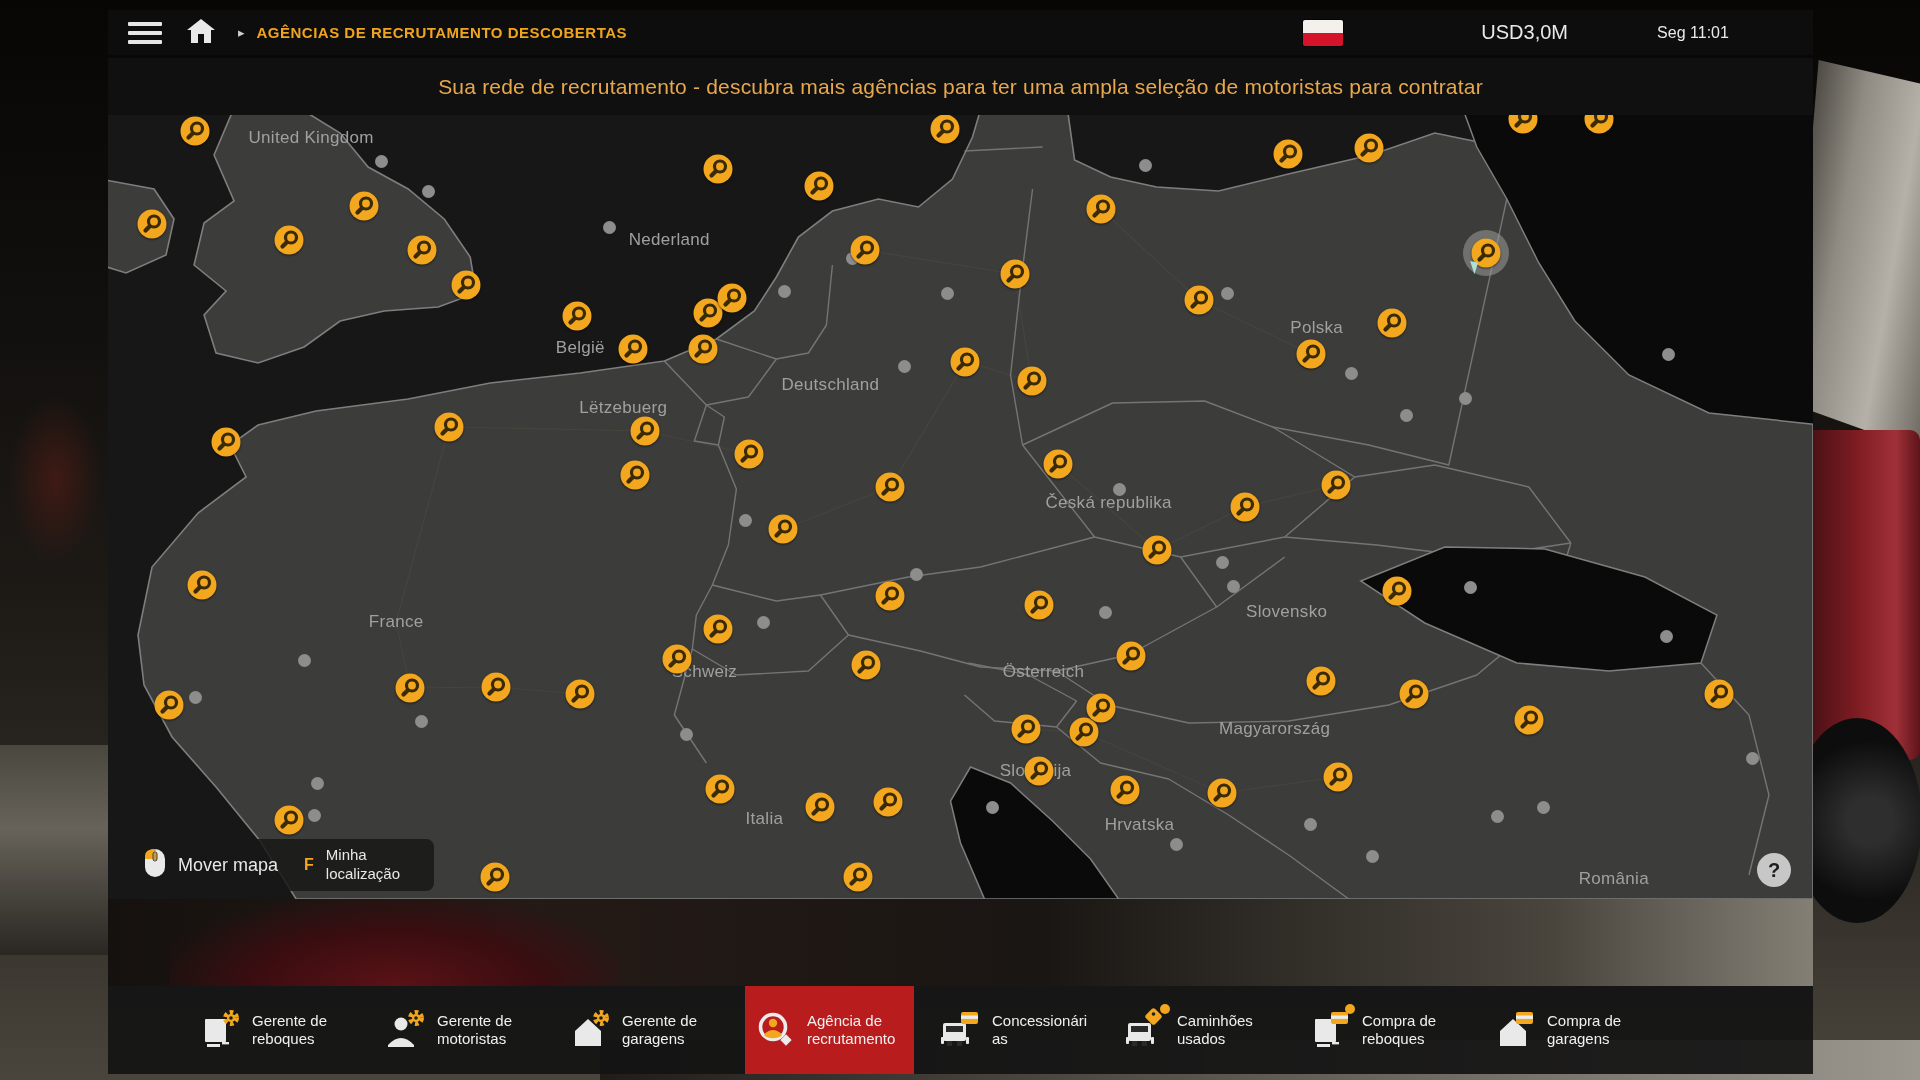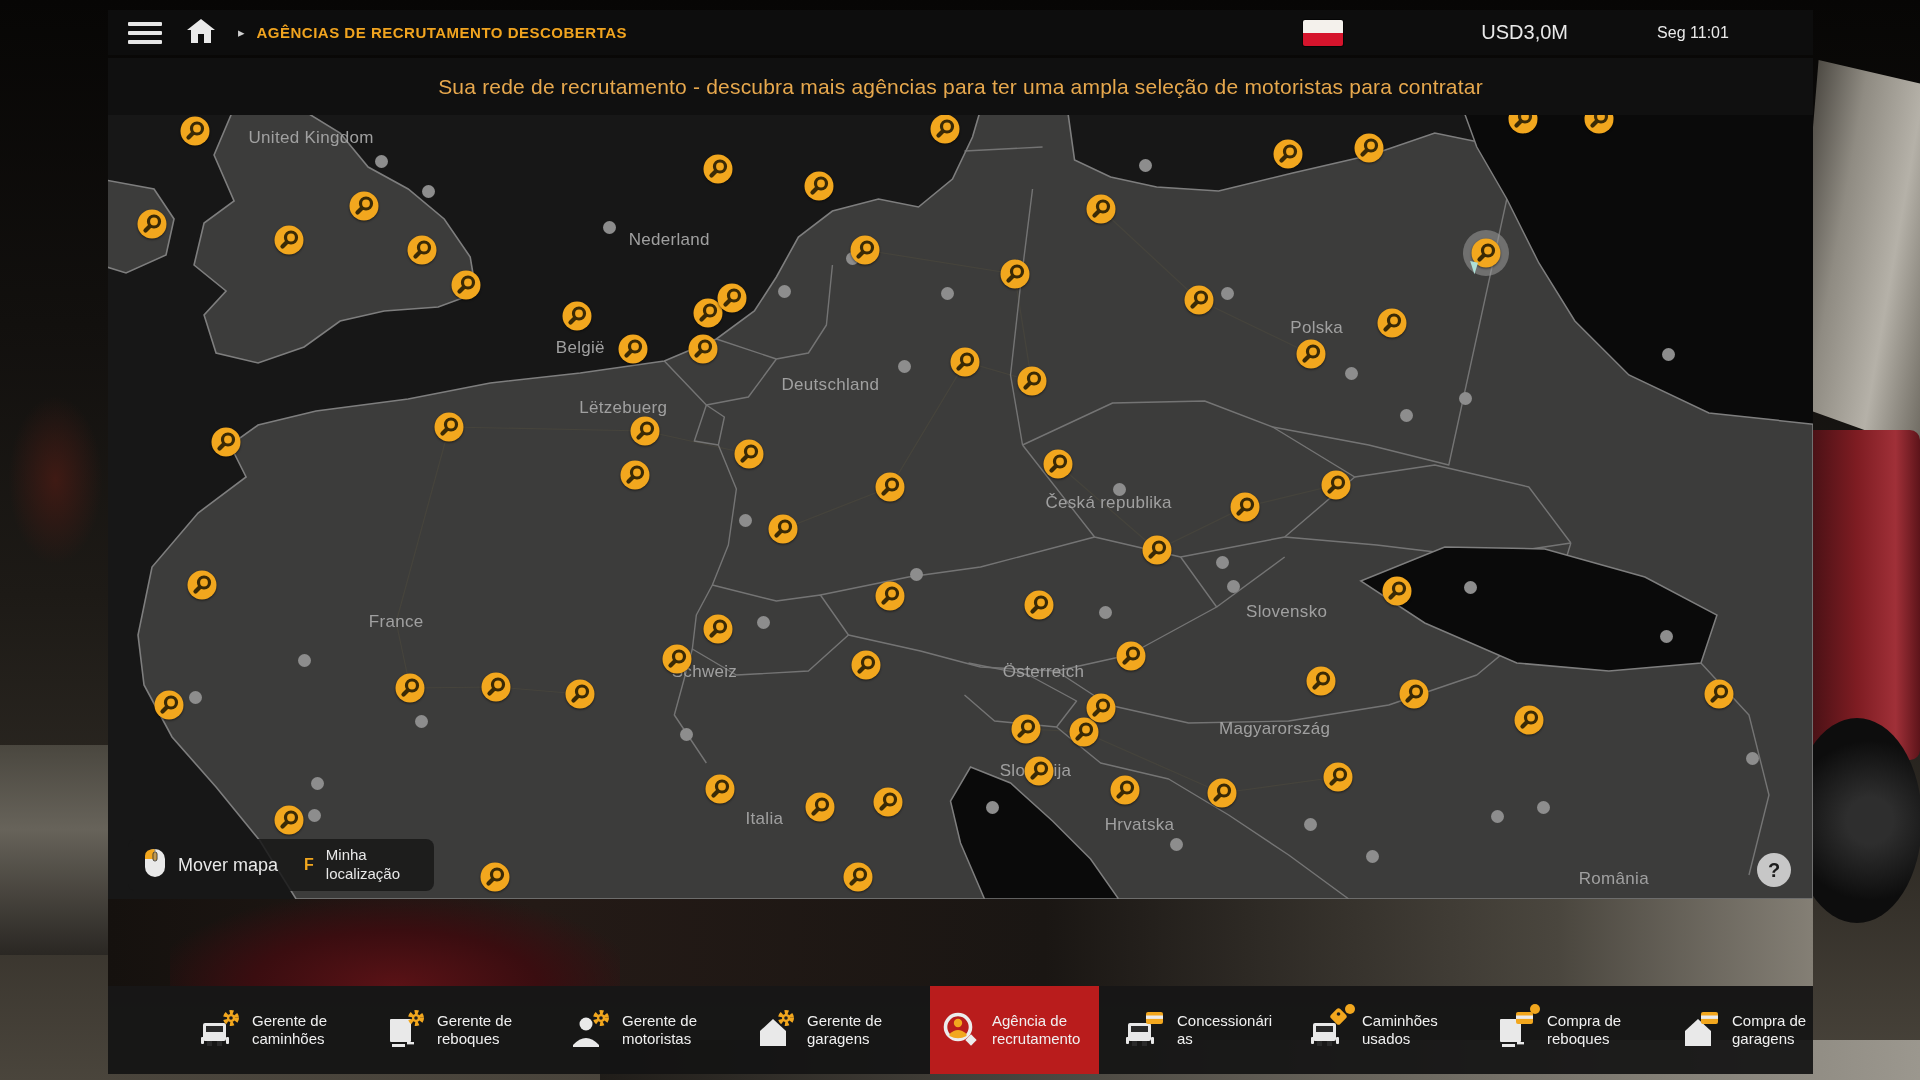--- a/index.html
+++ b/index.html
@@ -733,38 +733,20 @@
 
       <div class="help">?</div>
     </div>
   </section>
 
 
   <nav class="toolbar" id="toolbar">
       <div class="tb-item">
         <span class="tb-icon"><svg width="44" height="44" viewBox="0 0 44 44">
             <g fill="#e9e9e9">
-              <rect x="4" y="15" width="23" height="18" rx="2"></rect>
-              <rect x="7" y="18" width="17" height="6" fill="#2a2a2a"></rect>
-              <rect x="2" y="29" width="3" height="7" rx="1"></rect>
-              <rect x="27" y="29" width="3" height="7" rx="1"></rect>
-              <rect x="8" y="33" width="5" height="5" fill="#2a2a2a"></rect>
-              <rect x="18" y="33" width="5" height="5" fill="#2a2a2a"></rect>
-            </g>
-            <g>
-              <circle cx="32" cy="10" r="5.5" fill="none" stroke="#f2a71e" stroke-width="5" stroke-dasharray="3.4 2.6"></circle>
-              <circle cx="32" cy="10" r="4" fill="#f2a71e"></circle>
-              <circle cx="32" cy="10" r="1.8" fill="#1d1d1d"></circle>
-            </g>
-          </svg></span>
-        <div class="tb-label">Gerente de caminhões</div>
-      </div>
-      <div class="tb-item">
-        <span class="tb-icon"><svg width="44" height="44" viewBox="0 0 44 44">
-            <g fill="#e9e9e9">
               <rect x="6" y="11" width="21" height="23" rx="1"></rect>
               <rect x="8" y="36" width="13" height="3"></rect>
               <rect x="23" y="34" width="7" height="2.4"></rect>
             </g>
             <g>
               <circle cx="32" cy="10" r="5.5" fill="none" stroke="#f2a71e" stroke-width="5" stroke-dasharray="3.4 2.6"></circle>
               <circle cx="32" cy="10" r="4" fill="#f2a71e"></circle>
               <circle cx="32" cy="10" r="1.8" fill="#1d1d1d"></circle>
             </g>
           </svg></span>

